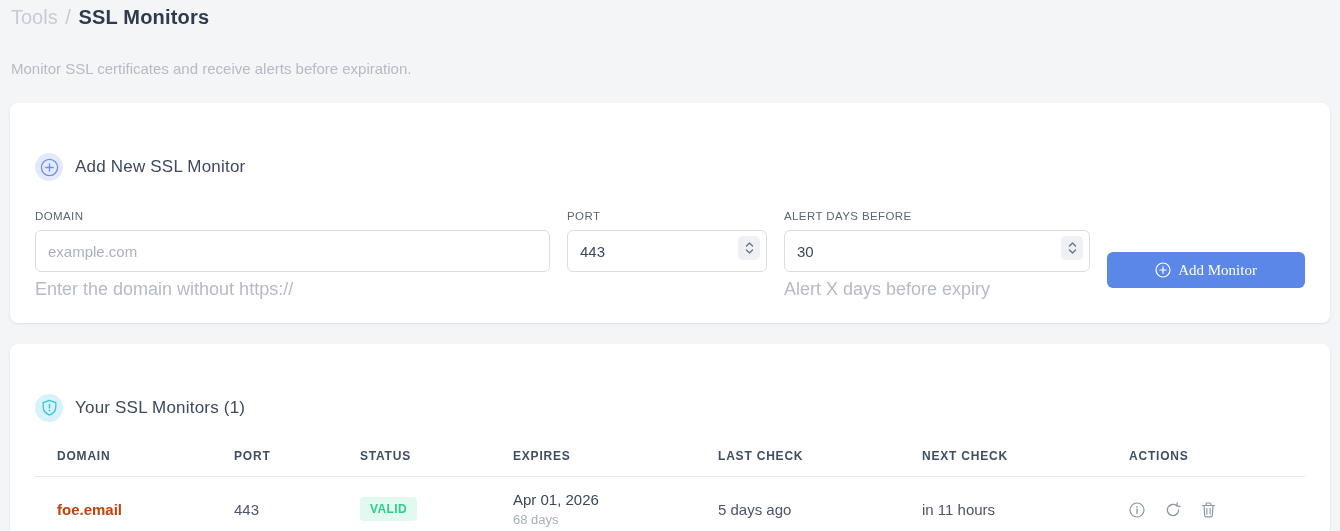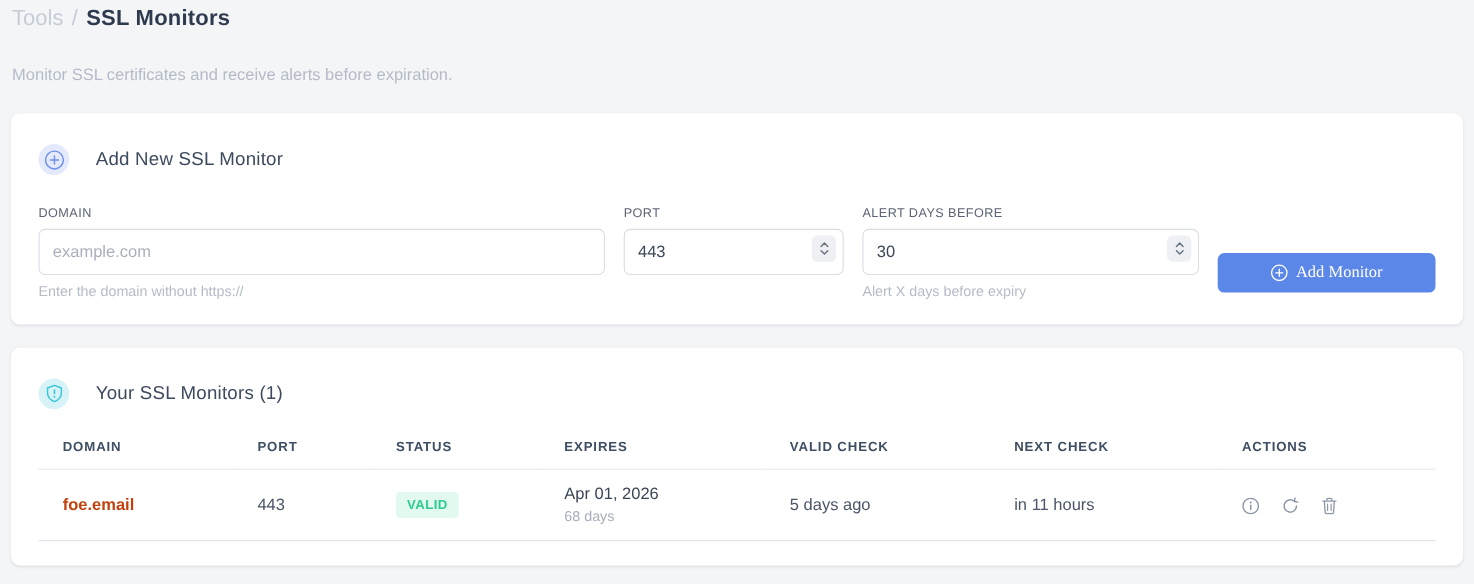--- a/index.html
+++ b/index.html
@@ -21,21 +21,21 @@
   
   .card {
     background: #ffffff;
     border-radius: 8px;
     box-shadow: 0 1px 3px rgba(50,60,80,0.08), 0 1px 2px rgba(50,60,80,0.04);
     margin-top: 25px;
   }
   .add-card { padding: 28px 25px 23px 25px; margin-top: 26px; }
   .list-card { padding: 28px 25px 22px 25px; margin-top: 21px; }
 
-  .card-head { display: flex; align-items: center; gap: 24px; }
+  .card-head { display: flex; align-items: center; gap: 12px; margin-top: 22px; }
   .icon-circle {
     width: 28px; height: 28px; border-radius: 50%;
     display: flex; align-items: center; justify-content: center;
     flex: 0 0 28px;
   }
   .icon-circle.blue { background: #e4eafc; }
   .icon-circle.cyan { background: #d7f3f8; }
   .card-title { font-size: 17px; font-weight: 500; color: #3d4a5e; letter-spacing: .2px; }
 
   
@@ -57,21 +57,21 @@
     background: #fff; outline: none;
   }
   .text-input::placeholder { color: #a9b1bd; }
   .num-input { padding-right: 36px; }
   .stepper {
     position: absolute; right: 7px; top: 6px;
     width: 22px; height: 24px; border-radius: 5px;
     background: #eef0f3; display: flex; align-items: center; justify-content: center;
     cursor: pointer;
   }
-  .helper { font-size: 13px; color: #b4bbc7; margin-top: 7px; }
+  .helper { font-size: 18px; color: #b4bbc7; margin-top: 7px; }
 
   .btn-primary {
     flex: 0 0 198px; height: 36px; margin-top: 42px;
     background: #5b87e8; border: none; border-radius: 6px;
     color: #ffffff; font-size: 15px; font-family: Liberation Serif, serif;
     display: flex; align-items: center; justify-content: center; gap: 7px;
     cursor: pointer;
   }
 
   
@@ -194,21 +194,21 @@
           <col style="width:204px">
           <col style="width:207px">
           <col>
       </colgroup>
       <thead>
         <tr>
           <th>DOMAIN</th>
           <th>PORT</th>
           <th>STATUS</th>
           <th>EXPIRES</th>
-          <th>VALID CHECK</th>
+          <th>LAST CHECK</th>
           <th>NEXT CHECK</th>
           <th>ACTIONS</th>
         </tr>
       </thead>
       <tbody>
         <tr>
           <td class="cell-domain">foe.email</td>
           <td>443</td>
           <td>
             <span class="badge">VALID</span>

